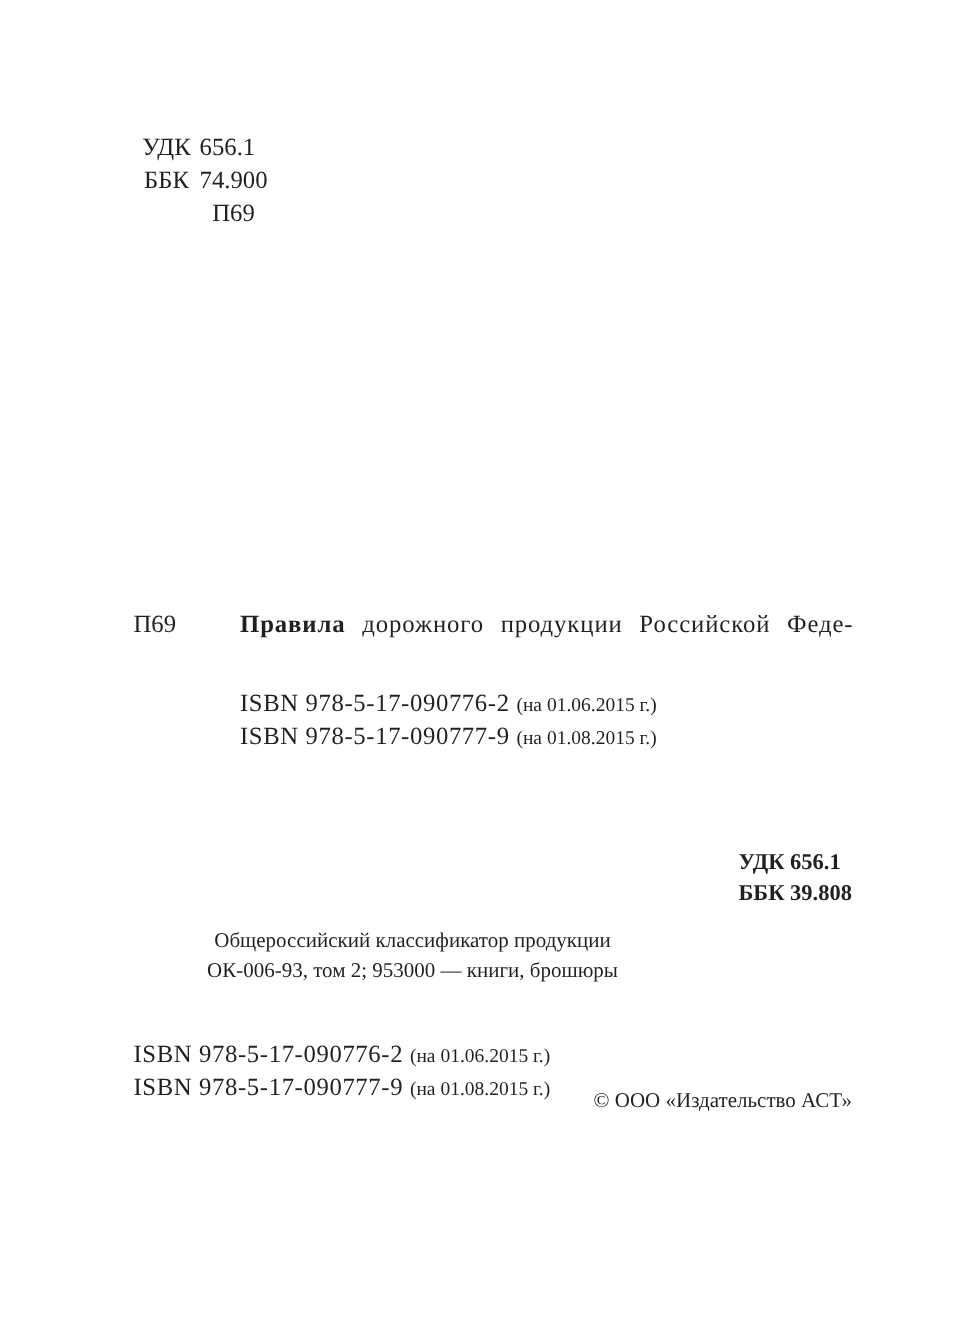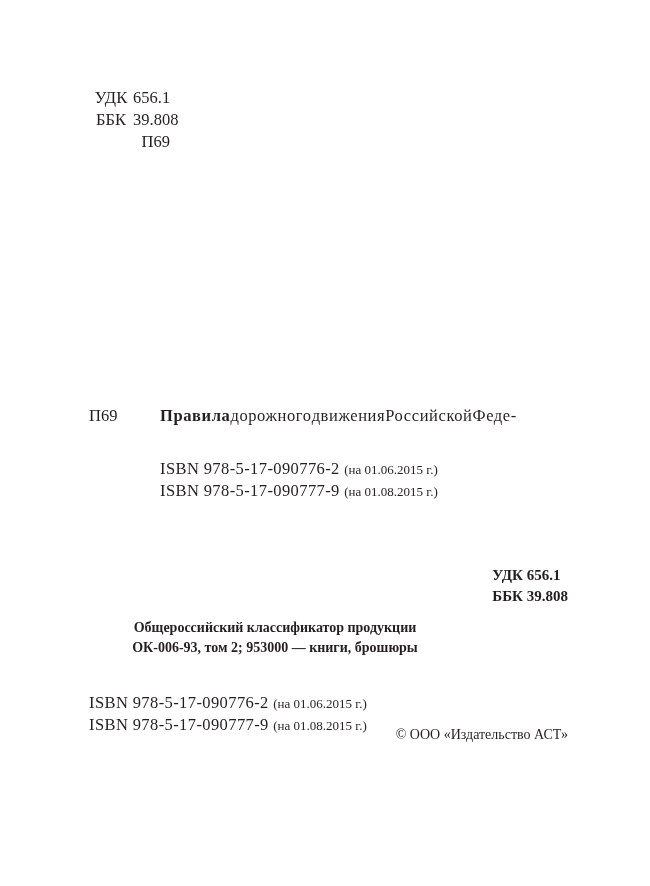--- a/index.html
+++ b/index.html
@@ -9,61 +9,61 @@
       color: #231f20;
     }
     .abs { position: absolute; white-space: nowrap; }
     .top-codes { left: 89px; top: 87px; font-size: 16.5px; line-height: 22px; text-align: center; }
     .top-codes .row { display: flex; }
     .top-codes .lbl { width: 44px; }
     .top-codes .indent { padding-left: 44px; }
 
     .entry-code { left: 89px; top: 405px; font-size: 16.5px; line-height: 22px; }
     .entry { left: 160px; top: 405px; width: 409px; font-size: 16.5px; line-height: 22px; white-space: normal; }
-    .entry .l1 { display: flex; letter-spacing: 0.6px; }
+    .entry .l1 { display: flex; justify-content: space-between; letter-spacing: 0.6px; }
     .entry .l2 { margin-left: -8px; margin-top: 0; white-space: nowrap; }
     .entry b { font-weight: bold; }
 
     .isbn-block { font-size: 16.5px; line-height: 21px; letter-spacing: 0.4px; text-align: center; }
     .isbn-block .small { font-size: 13px; letter-spacing: 0; }
     .isbn-a { left: 160px; top: 458px; }
     .isbn-b { left: 89px; top: 692px; }
 
     .desc { left: 160px; top: 508px; font-size: 15.5px; line-height: 21px; }
     .desc .l2 { margin-left: -71px; }
 
     .right-codes { right: 82px; top: 565px; font-size: 15px; line-height: 21px; font-weight: bold; text-align: left; margin-left: 44px; }
 
-    .classifier { left: 0; width: 550px; top: 618px; font-size: 14px; line-height: 20px; text-align: center; font-weight: bold; }
+    .classifier { left: 0; width: 550px; top: 618px; font-size: 14px; line-height: 20px; text-align: center; }
     .classifier div { padding-left: 0; }
 
     .copyright { right: 82px; top: 725px; font-size: 14px; line-height: 20px; }
   </style>
 </head>
 <body>
 
 <div class="abs top-codes">
   <div class="row">
     <span class="lbl">УДК</span>
     <span>656.1</span>
   </div>
   <div class="row">
     <span class="lbl">ББК</span>
-    <span>39.808</span>
+    <span>74.900</span>
   </div>
   <div class="indent">П69</div>
 </div>
 
 <div class="abs entry-code">П69</div>
 
 <div class="abs entry">
   <div class="l1">
     <b>Правила</b>
     <span>дорожного</span>
-    <span>движения</span>
+    <span>продукции</span>
     <span>Российской</span>
     <span>Феде-</span>
   </div>
 </div>
 
 <div class="abs isbn-block isbn-a">
   <div>
     <span>ISBN 978-5-17-090776-2</span>
     <span class="small">(на 01.06.2015 г.)</span>
   </div>

